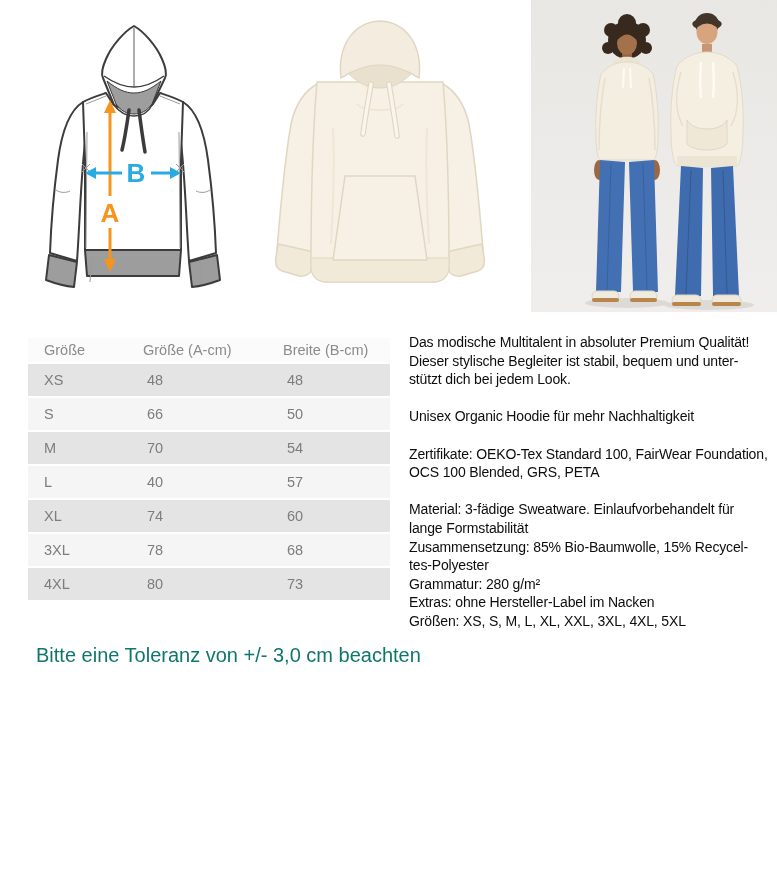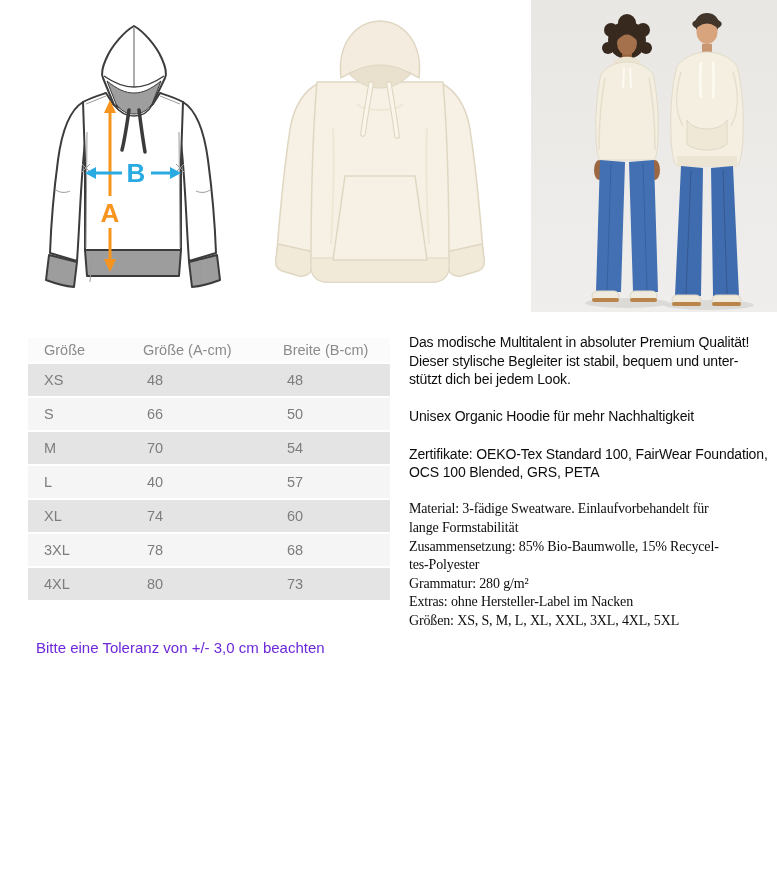--- a/index.html
+++ b/index.html
@@ -32,30 +32,30 @@
   }
   .size-table td{
     color:#7d7d7d;height:24px;padding:4px;
   }
   .size-table th:first-child,.size-table td:first-child{padding-left:16px;margin-top:6px;}
   #size-rows tr:nth-child(odd) td{background:#e4e4e4;}
   #size-rows tr:nth-child(even) td{background:#f5f5f5;}
 
   .tolerance-note{
     position:absolute;left:36px;top:624px;
-    font-size:15px;color:#6d28d9;
+    font-size:20px;color:#0f766e;
   }
 
   
   .description{
     position:absolute;left:409px;top:333px;width:368px;
     font-size:14px;line-height:18.6px;letter-spacing:-0.15px;color:#0d0d0d;
   }
   .description p{margin:0 0 18.6px 0;white-space:nowrap;}
-  .description p:last-child{margin-bottom:0;font-family:Liberation Serif, serif;}
+  .description p:last-child{margin-bottom:0;}
 </style>
 </head>
 <body>
 
 <figure class="diagram-fig">
   <svg viewBox="0 0 220 290" width="220" height="290">
     <g fill="#ffffff" stroke="#3c3c3c" stroke-width="2" stroke-linejoin="round">
 
       <path d="M53,92 C40,100 32,120 28,150 C24,180 21,215 20,243 L47,251 C50,210 51,160 56,125 L58,105 Z"></path>
       <path d="M153,92 C166,100 174,120 178,150 C182,180 185,215 186,243 L159,251 C156,210 155,160 150,125 L148,105 Z"></path>

